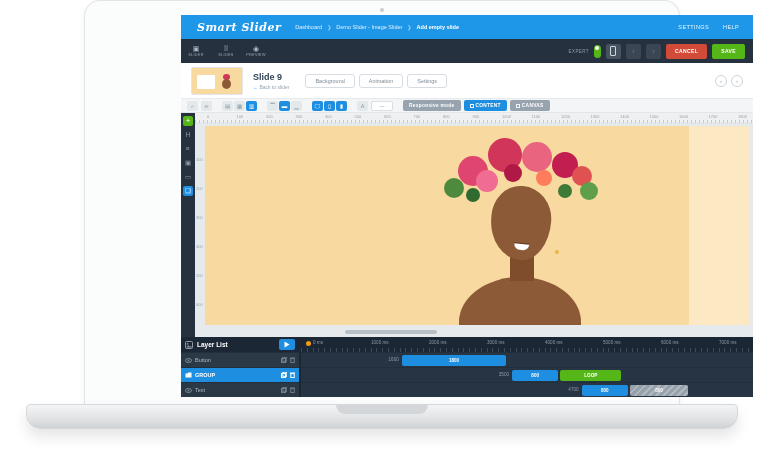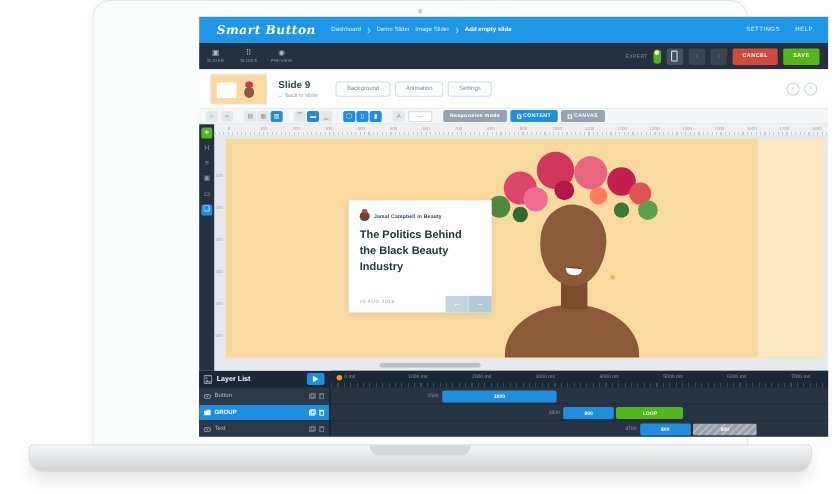--- a/index.html
+++ b/index.html
@@ -181,21 +181,21 @@
 </style>
 </head>
 <body>
 
 <div class="laptop-screen">
   <div class="camera-dot"></div>
 
   <div class="app">
 
     <div class="topbar">
-      <div class="logo">Smart Button</div>
+      <div class="logo">Smart Slider</div>
       <div class="crumbs">
         <span>Dashboard</span>
         <span class="sep">❯</span>
         <span>Demo Slider - Image Slider</span>
         <span class="sep">❯</span>
         <span class="current">Add empty slide</span>
       </div>
       <div class="topbar-links">
         <span>SETTINGS</span>
         <span>HELP</span>
@@ -346,32 +346,20 @@
               <div class="flower" style="left:4px;top:52px;width:20px;height:20px;background:#4e8a3d"></div>
               <div class="flower" style="left:140px;top:56px;width:18px;height:18px;background:#5f9e4a"></div>
               <div class="flower" style="left:64px;top:38px;width:18px;height:18px;background:#b01945"></div>
               <div class="flower" style="left:96px;top:44px;width:16px;height:16px;background:#ff7d5c"></div>
               <div class="flower" style="left:26px;top:62px;width:14px;height:14px;background:#2f6b2f"></div>
               <div class="flower" style="left:118px;top:58px;width:14px;height:14px;background:#3c7a35"></div>
               <div class="smile"></div>
               <div class="earring"></div>
             </div>
 
-            <div class="card">
-              <div class="card-author">
-                <div class="avatar"></div>
-                <div class="name">Jamal Campbell in Beauty</div>
-              </div>
-              <div class="card-title">The Politics Behind the Black Beauty Industry</div>
-              <div class="card-date">25 AUG 2018</div>
-              <div class="card-arrows">
-                <div class="arr prev">←</div>
-                <div class="arr next">→</div>
-              </div>
-            </div>
           </div>
 
           <div class="hscroll"></div>
         </div>
       </div>
     </div>
 
     <div class="timeline">
       <div class="tl-left">
         <div class="tl-head">

